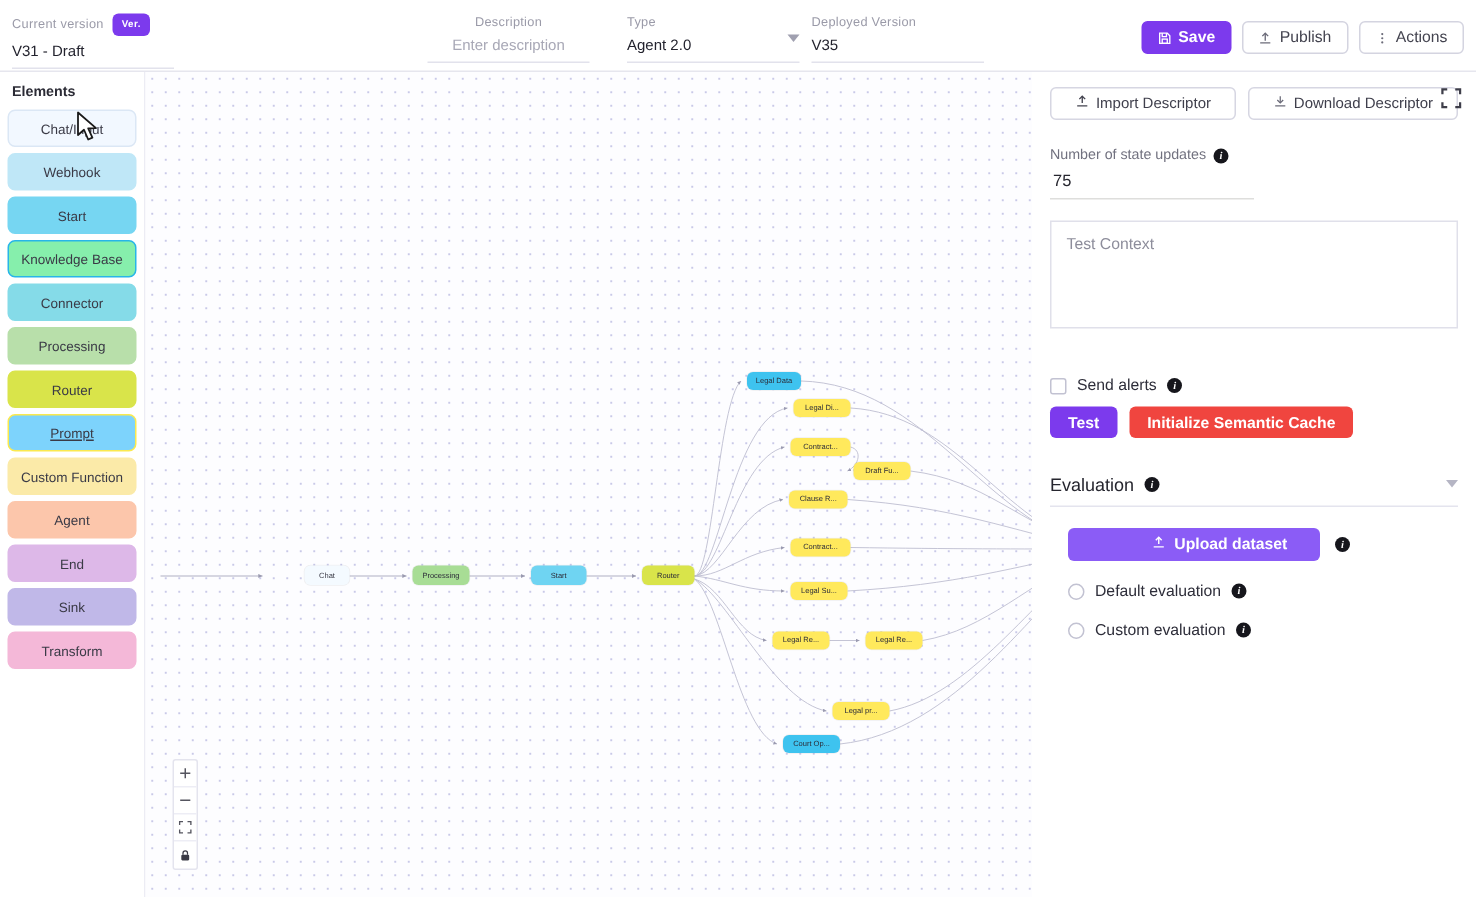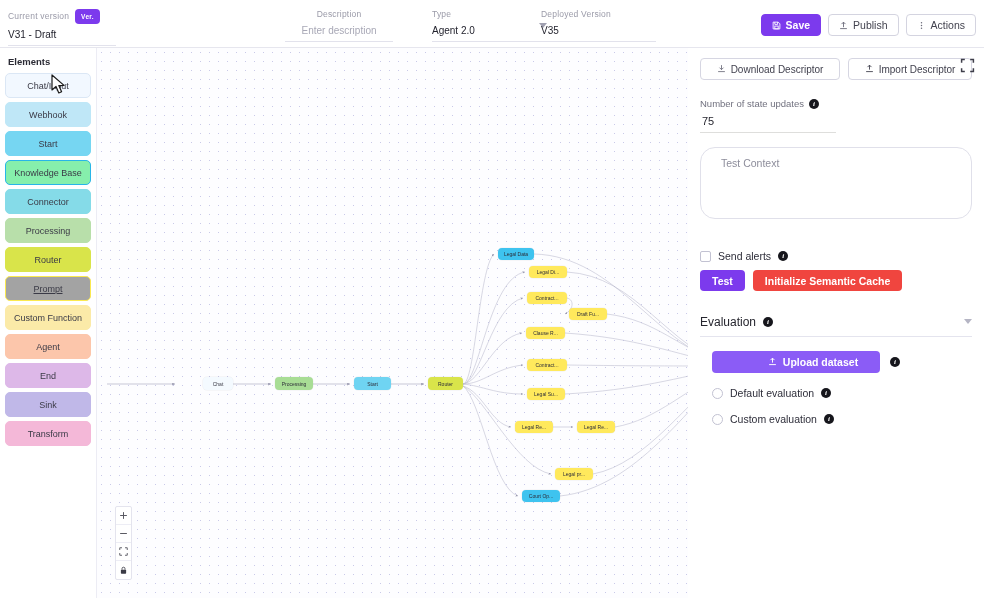--- a/index.html
+++ b/index.html
@@ -29,21 +29,21 @@
   .hvalue {
     font-size: 10px; color: #23232e; line-height: 15px;
     margin-top: 3px; white-space: nowrap;
   }
   .hvalue.placeholder { color: #a8a8b6; }
   .hunderline { border-bottom: 1px solid #e2e2ec; margin-top: 3px; }
 
   #f-version { left: 8px; width: 108px; }
   #f-recipe  { left: 133px; width: 135px; }
   #f-desc    { left: 285px; width: 108px; text-align: center; }
-  #f-type    { left: 432px; width: 115px; }
+  #f-type    { left: 418px; width: 115px; }
   #f-deployed{ left: 541px; width: 115px; }
 
   .ver-badge {
     display: inline-block; vertical-align: middle;
     background: #7c3aed; color: #fff;
     font-size: 6.5px; font-weight: bold;
     border-radius: 4px; padding: 2px 6px;
     margin-left: 6px; letter-spacing: .3px;
   }
   .chev {
@@ -154,22 +154,22 @@
   .num-input {
     margin-top: 6px; width: 136px;
     font-size: 11px; color: #26262f;
     border: none; border-bottom: 1px solid #dededc;
     padding: 0 0 5px 2px; outline: none;
     background: transparent;
     font-family: "Liberation Sans", sans-serif;
   }
   #test-context {
     margin-top: 14px; width: 272px; height: 72px;
-    border: 1px solid #e0e0ea; border-radius: 15px;
-    padding: 9px 20px; font-size: 10.5px; color: #26262f;
+    border: 1px solid #e0e0ea; border-radius: 0;
+    padding: 9px 10px; font-size: 10.5px; color: #26262f;
     resize: none; outline: none;
     font-family: "Liberation Sans", sans-serif;
   }
   #test-context::placeholder { color: #8d8d9b; }
 
   .chk-row { margin-top: 27px; display: flex; align-items: center; gap: 7px; }
   .chk {
     width: 11px; height: 11px; border: 1px solid #c2c2d2;
     border-radius: 2px; background: #fff; cursor: pointer; flex: none;
   }
@@ -303,21 +303,21 @@
         </div>
         <div class="el-item" style="background: rgb(133, 219, 232); border: 1px solid rgb(133, 219, 232);">
           <span>Connector</span>
         </div>
         <div class="el-item" style="background: rgb(184, 223, 170); border: 1px solid rgb(184, 223, 170);">
           <span>Processing</span>
         </div>
         <div class="el-item" style="background: rgb(217, 228, 74); border: 1px solid rgb(217, 228, 74);">
           <span>Router</span>
         </div>
-        <div class="el-item" style="background: #a3a3a3; border: 1px solid rgb(251, 233, 79); text-decoration: underline;">
+        <div class="el-item" style="background: #7dd3fc; border: 1px solid rgb(251, 233, 79); text-decoration: underline;">
           <span>Prompt</span>
         </div>
         <div class="el-item" style="background: rgb(251, 234, 168); border: 1px solid rgb(251, 234, 168);">
           <span>Custom Function</span>
         </div>
         <div class="el-item" style="background: rgb(252, 198, 171); border: 1px solid rgb(252, 198, 171);">
           <span>Agent</span>
         </div>
         <div class="el-item" style="background: rgb(221, 184, 232); border: 1px solid rgb(221, 184, 232);">
           <span>End</span>
@@ -448,37 +448,37 @@
 
     <div id="expand-btn">
       <svg width="15" height="15" viewBox="0 0 14 14" fill="none" stroke="#3e3e4a" stroke-width="1.4">
         <path d="M1.5 4.5v-3h3M9.5 1.5h3v3M12.5 9.5v3h-3M4.5 12.5h-3v-3"></path>
       </svg>
     </div>
 
     <div class="desc-row">
       <div class="dbtn">
         <span>
+          <svg width="9" height="9" viewBox="0 0 16 16" fill="none" stroke="#43434f" stroke-width="1.6">
+            <path d="M8 10V2"></path>
+              <path d="M4.5 5.5L8 2l3.5 3.5"></path>
+              <path d="M2 13.5h12"></path>
+          </svg>
+        </span>
+        <span>Import Descriptor</span>
+      </div>
+      <div class="dbtn">
+        <span>
           <svg width="9" height="9" viewBox="0 0 16 16" fill="none" stroke="#6b6b79" stroke-width="1.5">
             <path d="M8 2v8"></path>
               <path d="M4.5 6.5L8 10l3.5-3.5"></path>
               <path d="M2 13.5h12"></path>
           </svg>
         </span>
         <span>Download Descriptor</span>
-      </div>
-      <div class="dbtn">
-        <span>
-          <svg width="9" height="9" viewBox="0 0 16 16" fill="none" stroke="#43434f" stroke-width="1.6">
-            <path d="M8 10V2"></path>
-              <path d="M4.5 5.5L8 2l3.5 3.5"></path>
-              <path d="M2 13.5h12"></path>
-          </svg>
-        </span>
-        <span>Import Descriptor</span>
       </div>
     </div>
 
     <div class="fld-label">
       <span>Number of state updates</span>
       <span class="info">i</span>
     </div>
     <input class="num-input" value="75" style="">
 
     <textarea id="test-context" placeholder="Test Context" style=""></textarea>

